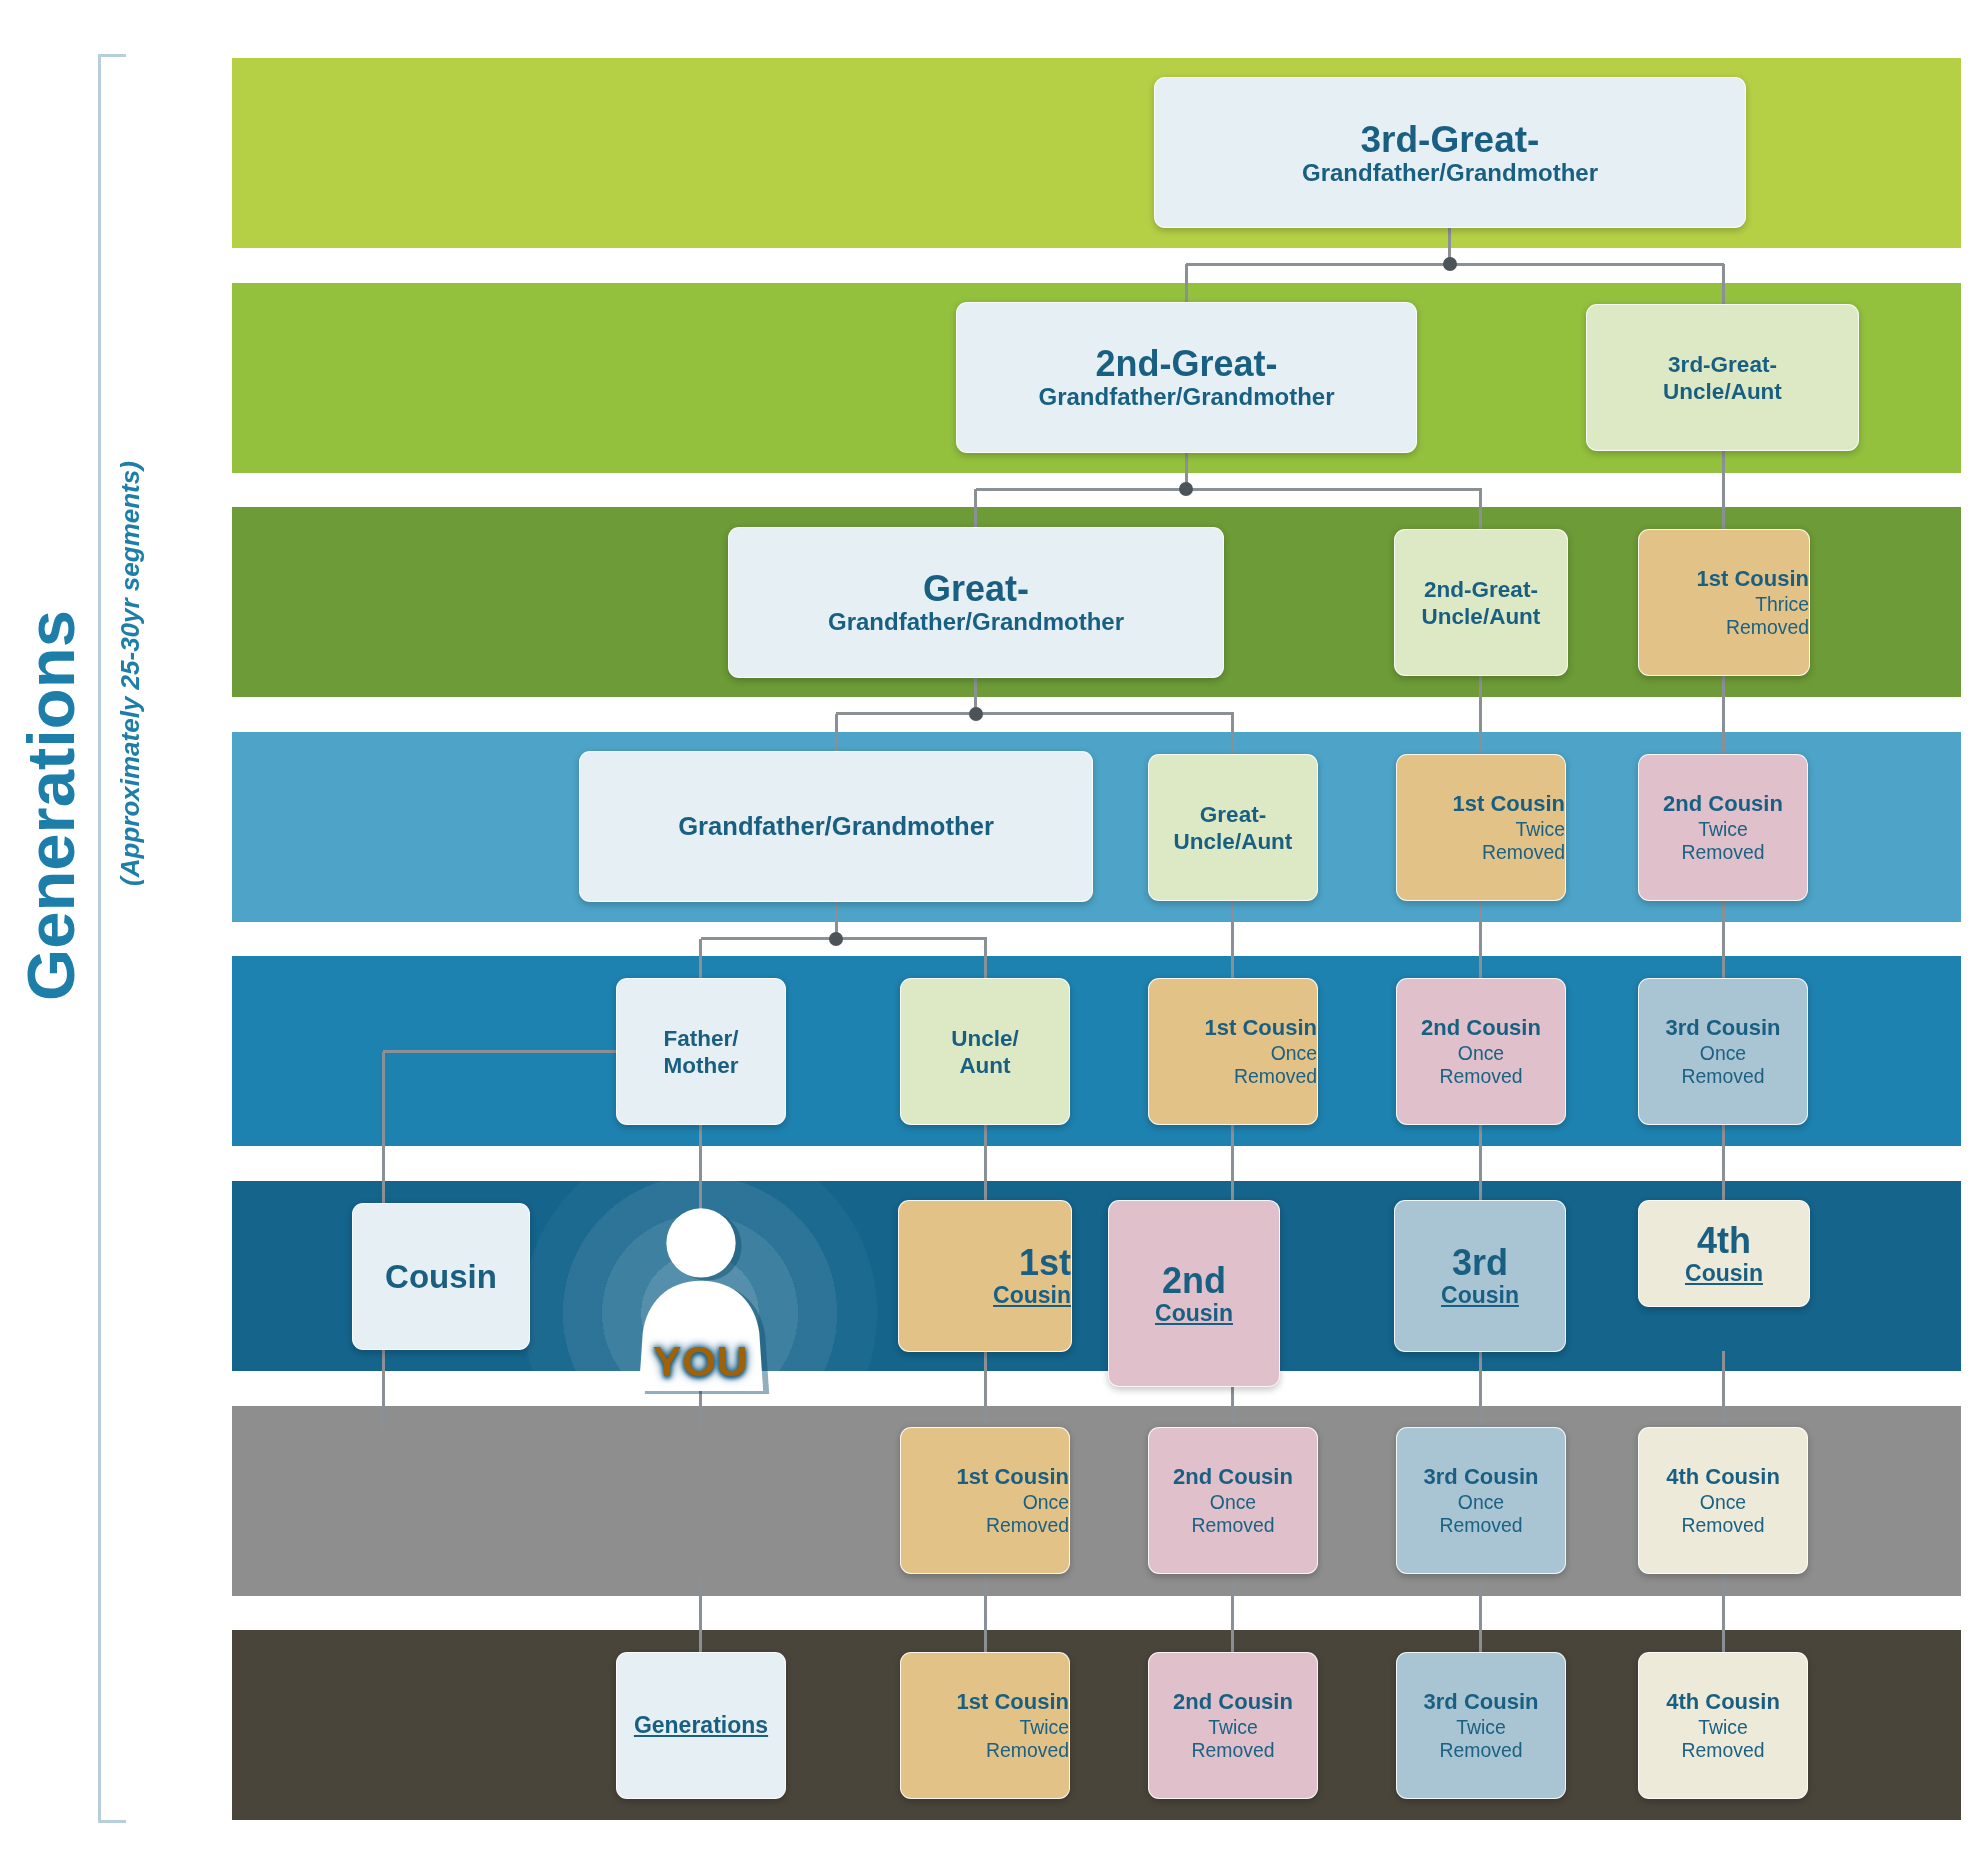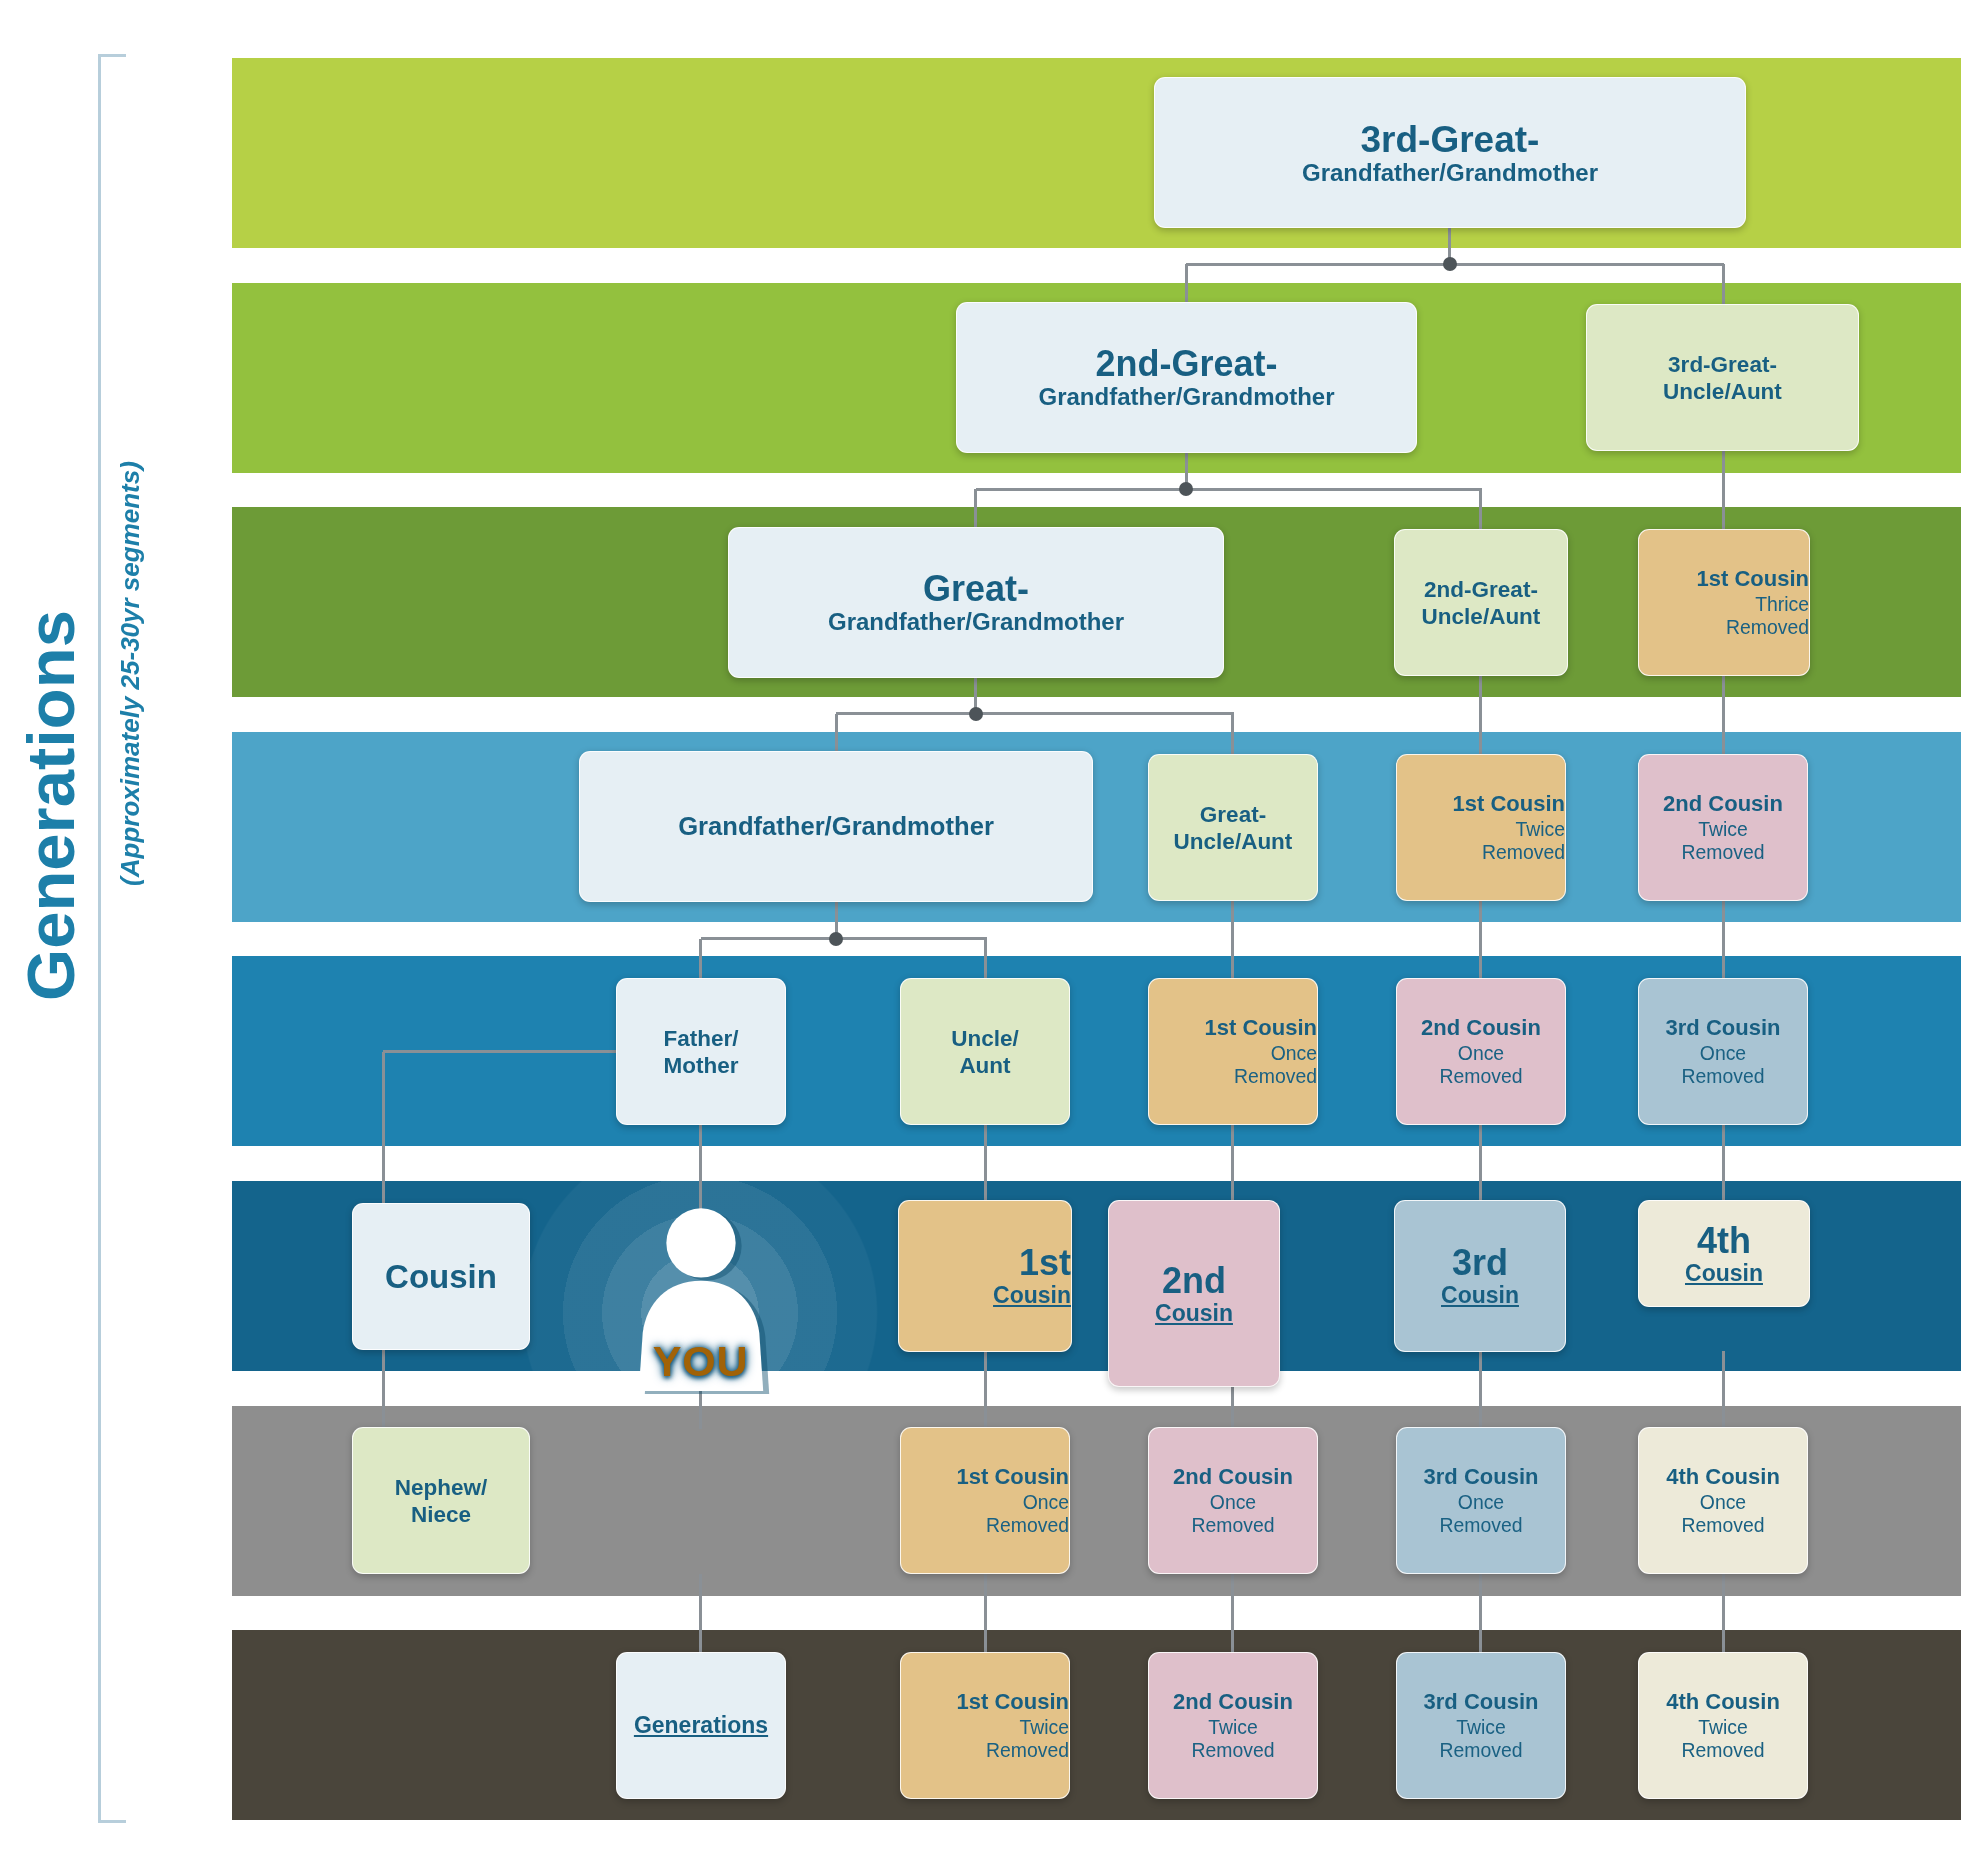--- a/index.html
+++ b/index.html
@@ -222,24 +222,20 @@
   </div>
   <div class="box c-steel" style="left:1394px;top:1200px;width:172px;height:152px">
     <div class="tt s47">3rd</div>
     <div class="tt s30">Cousin</div>
   </div>
   <div class="box c-cream" style="left:1638px;top:1200px;width:172px;height:107px">
     <div class="tt s47">4th</div>
     <div class="tt s30">Cousin</div>
   </div>
 
-  <div class="box c-green" style="left:352px;top:1427px;width:178px;height:147px">
-    <div class="tt s29">Nephew/</div>
-    <div class="tt s29">Niece</div>
-  </div>
   <div class="box c-tan" style="left:900px;top:1427px;width:170px;height:147px">
     <div class="tt s28">1st Cousin</div>
     <div class="sub">Once</div>
     <div class="sub">Removed</div>
   </div>
   <div class="box c-pink" style="left:1148px;top:1427px;width:170px;height:147px">
     <div class="tt s28">2nd Cousin</div>
     <div class="sub">Once</div>
     <div class="sub">Removed</div>
   </div>

